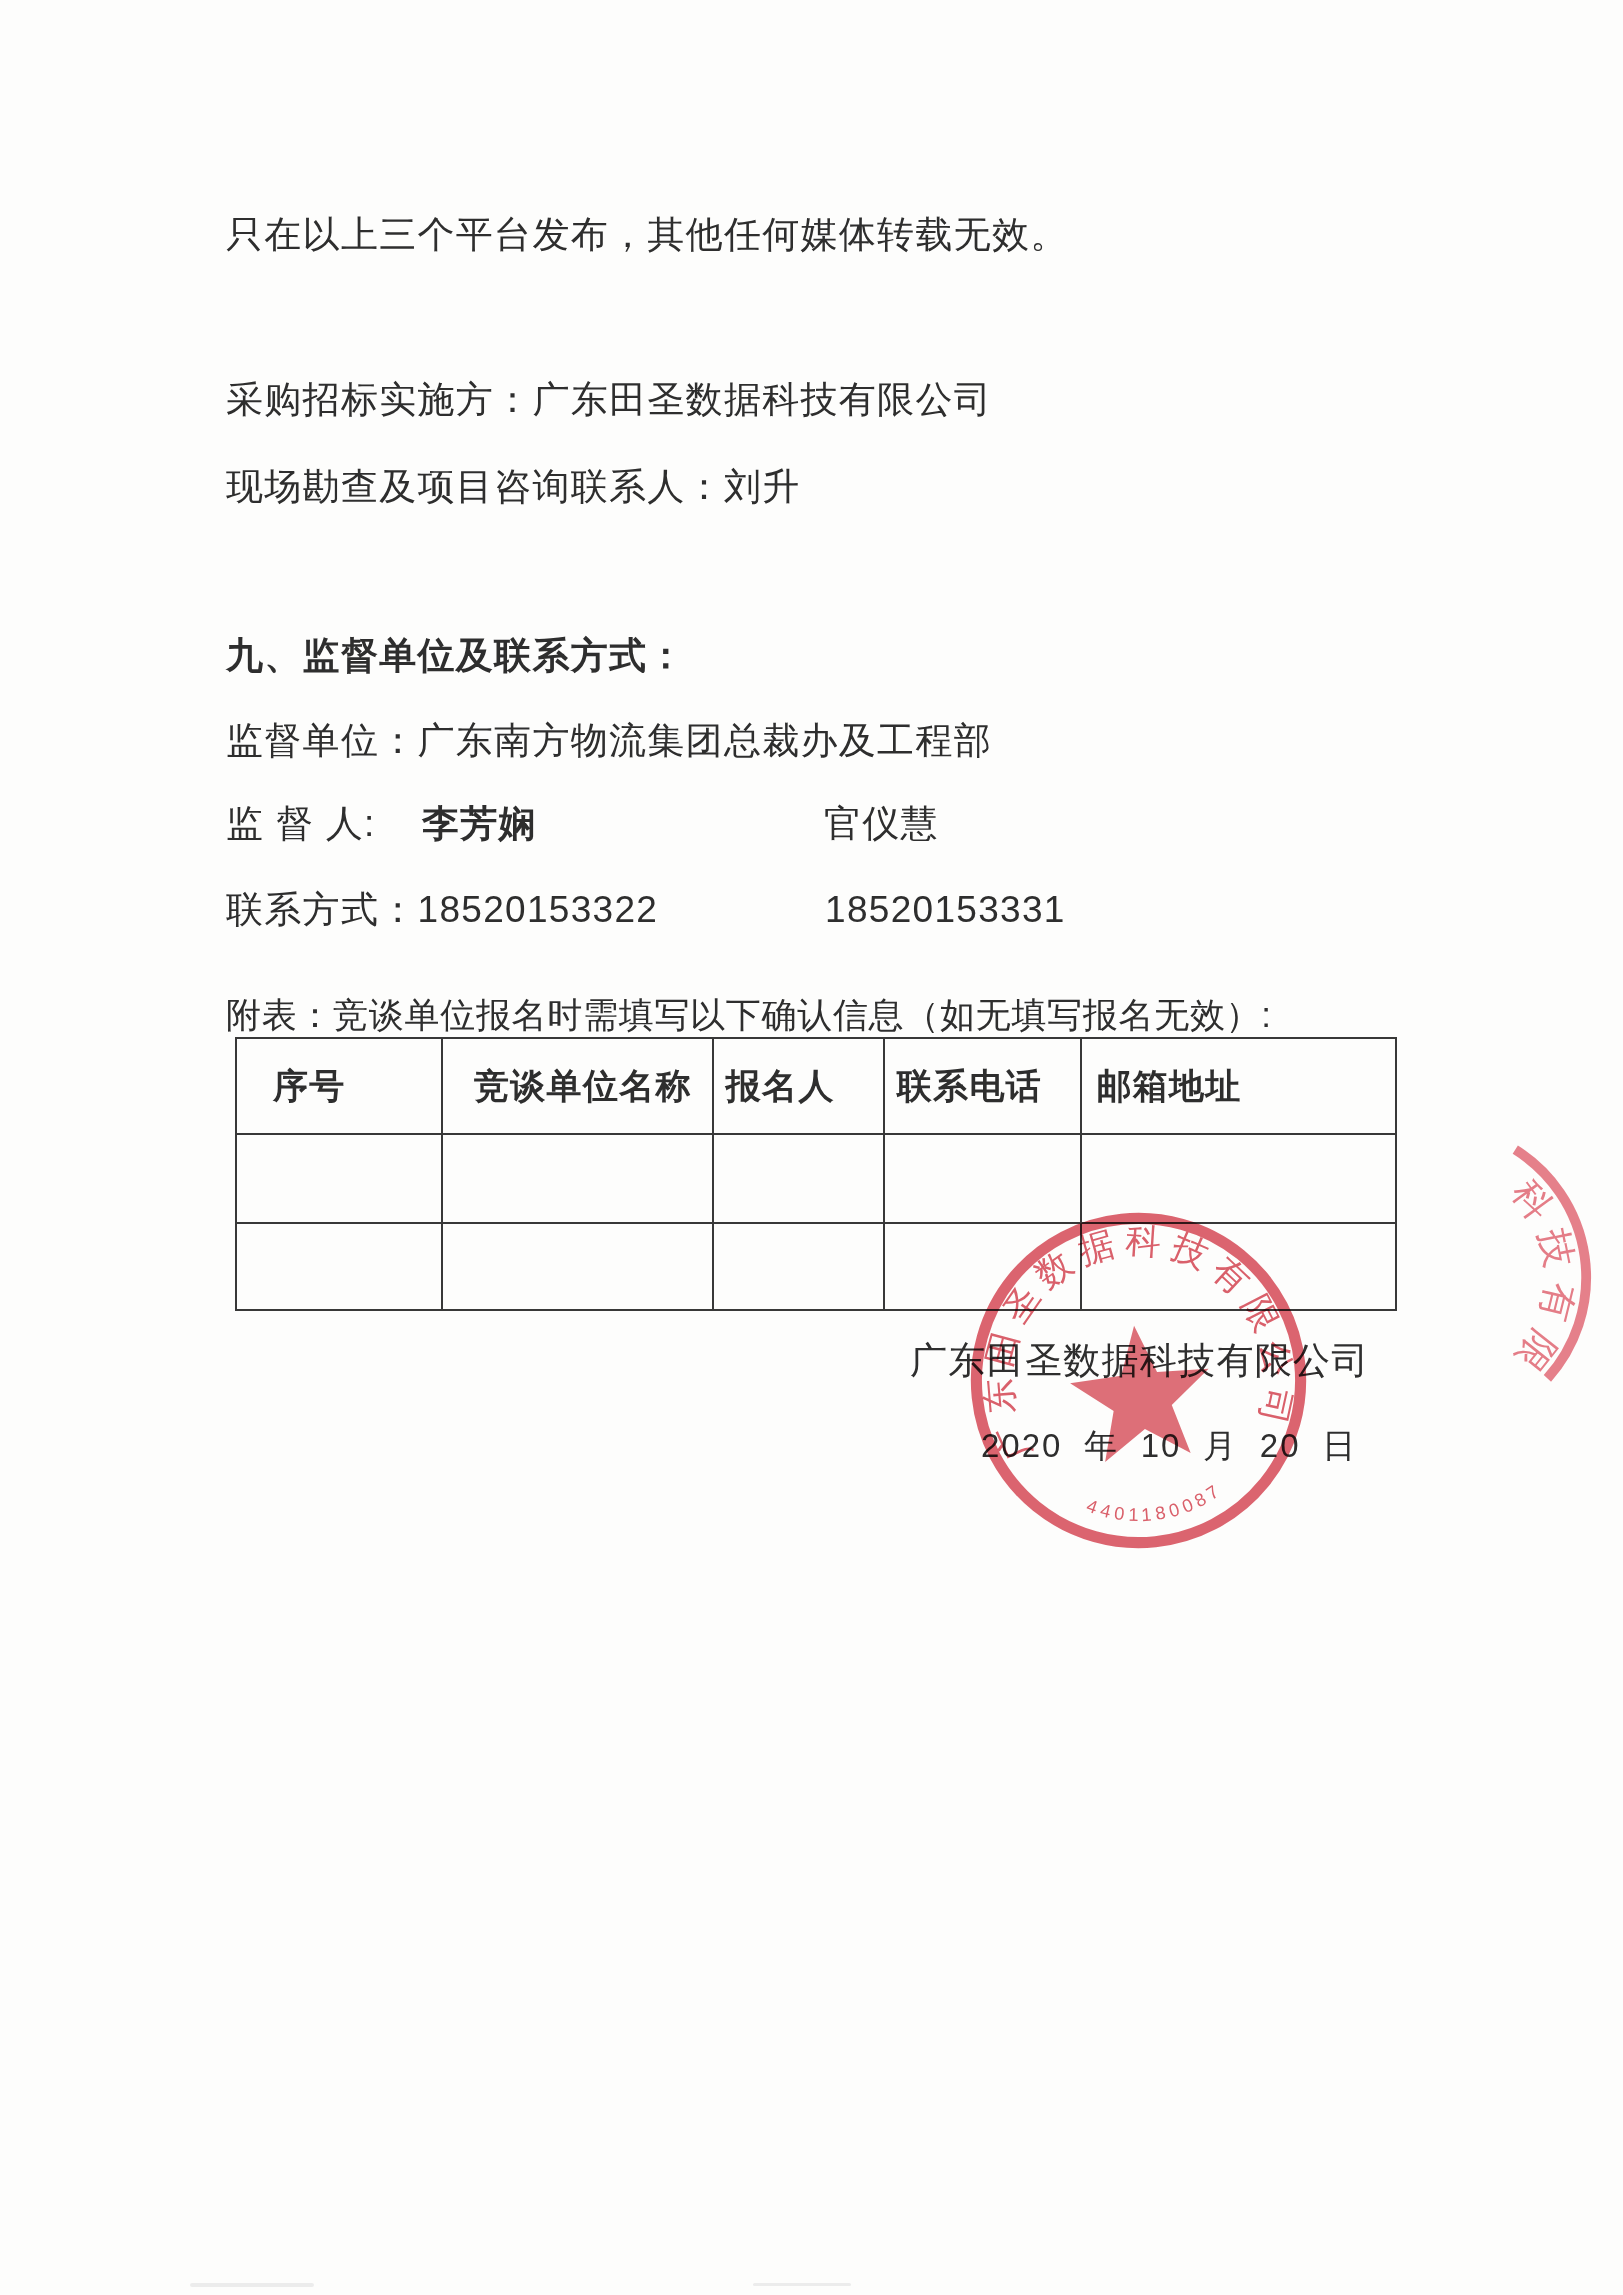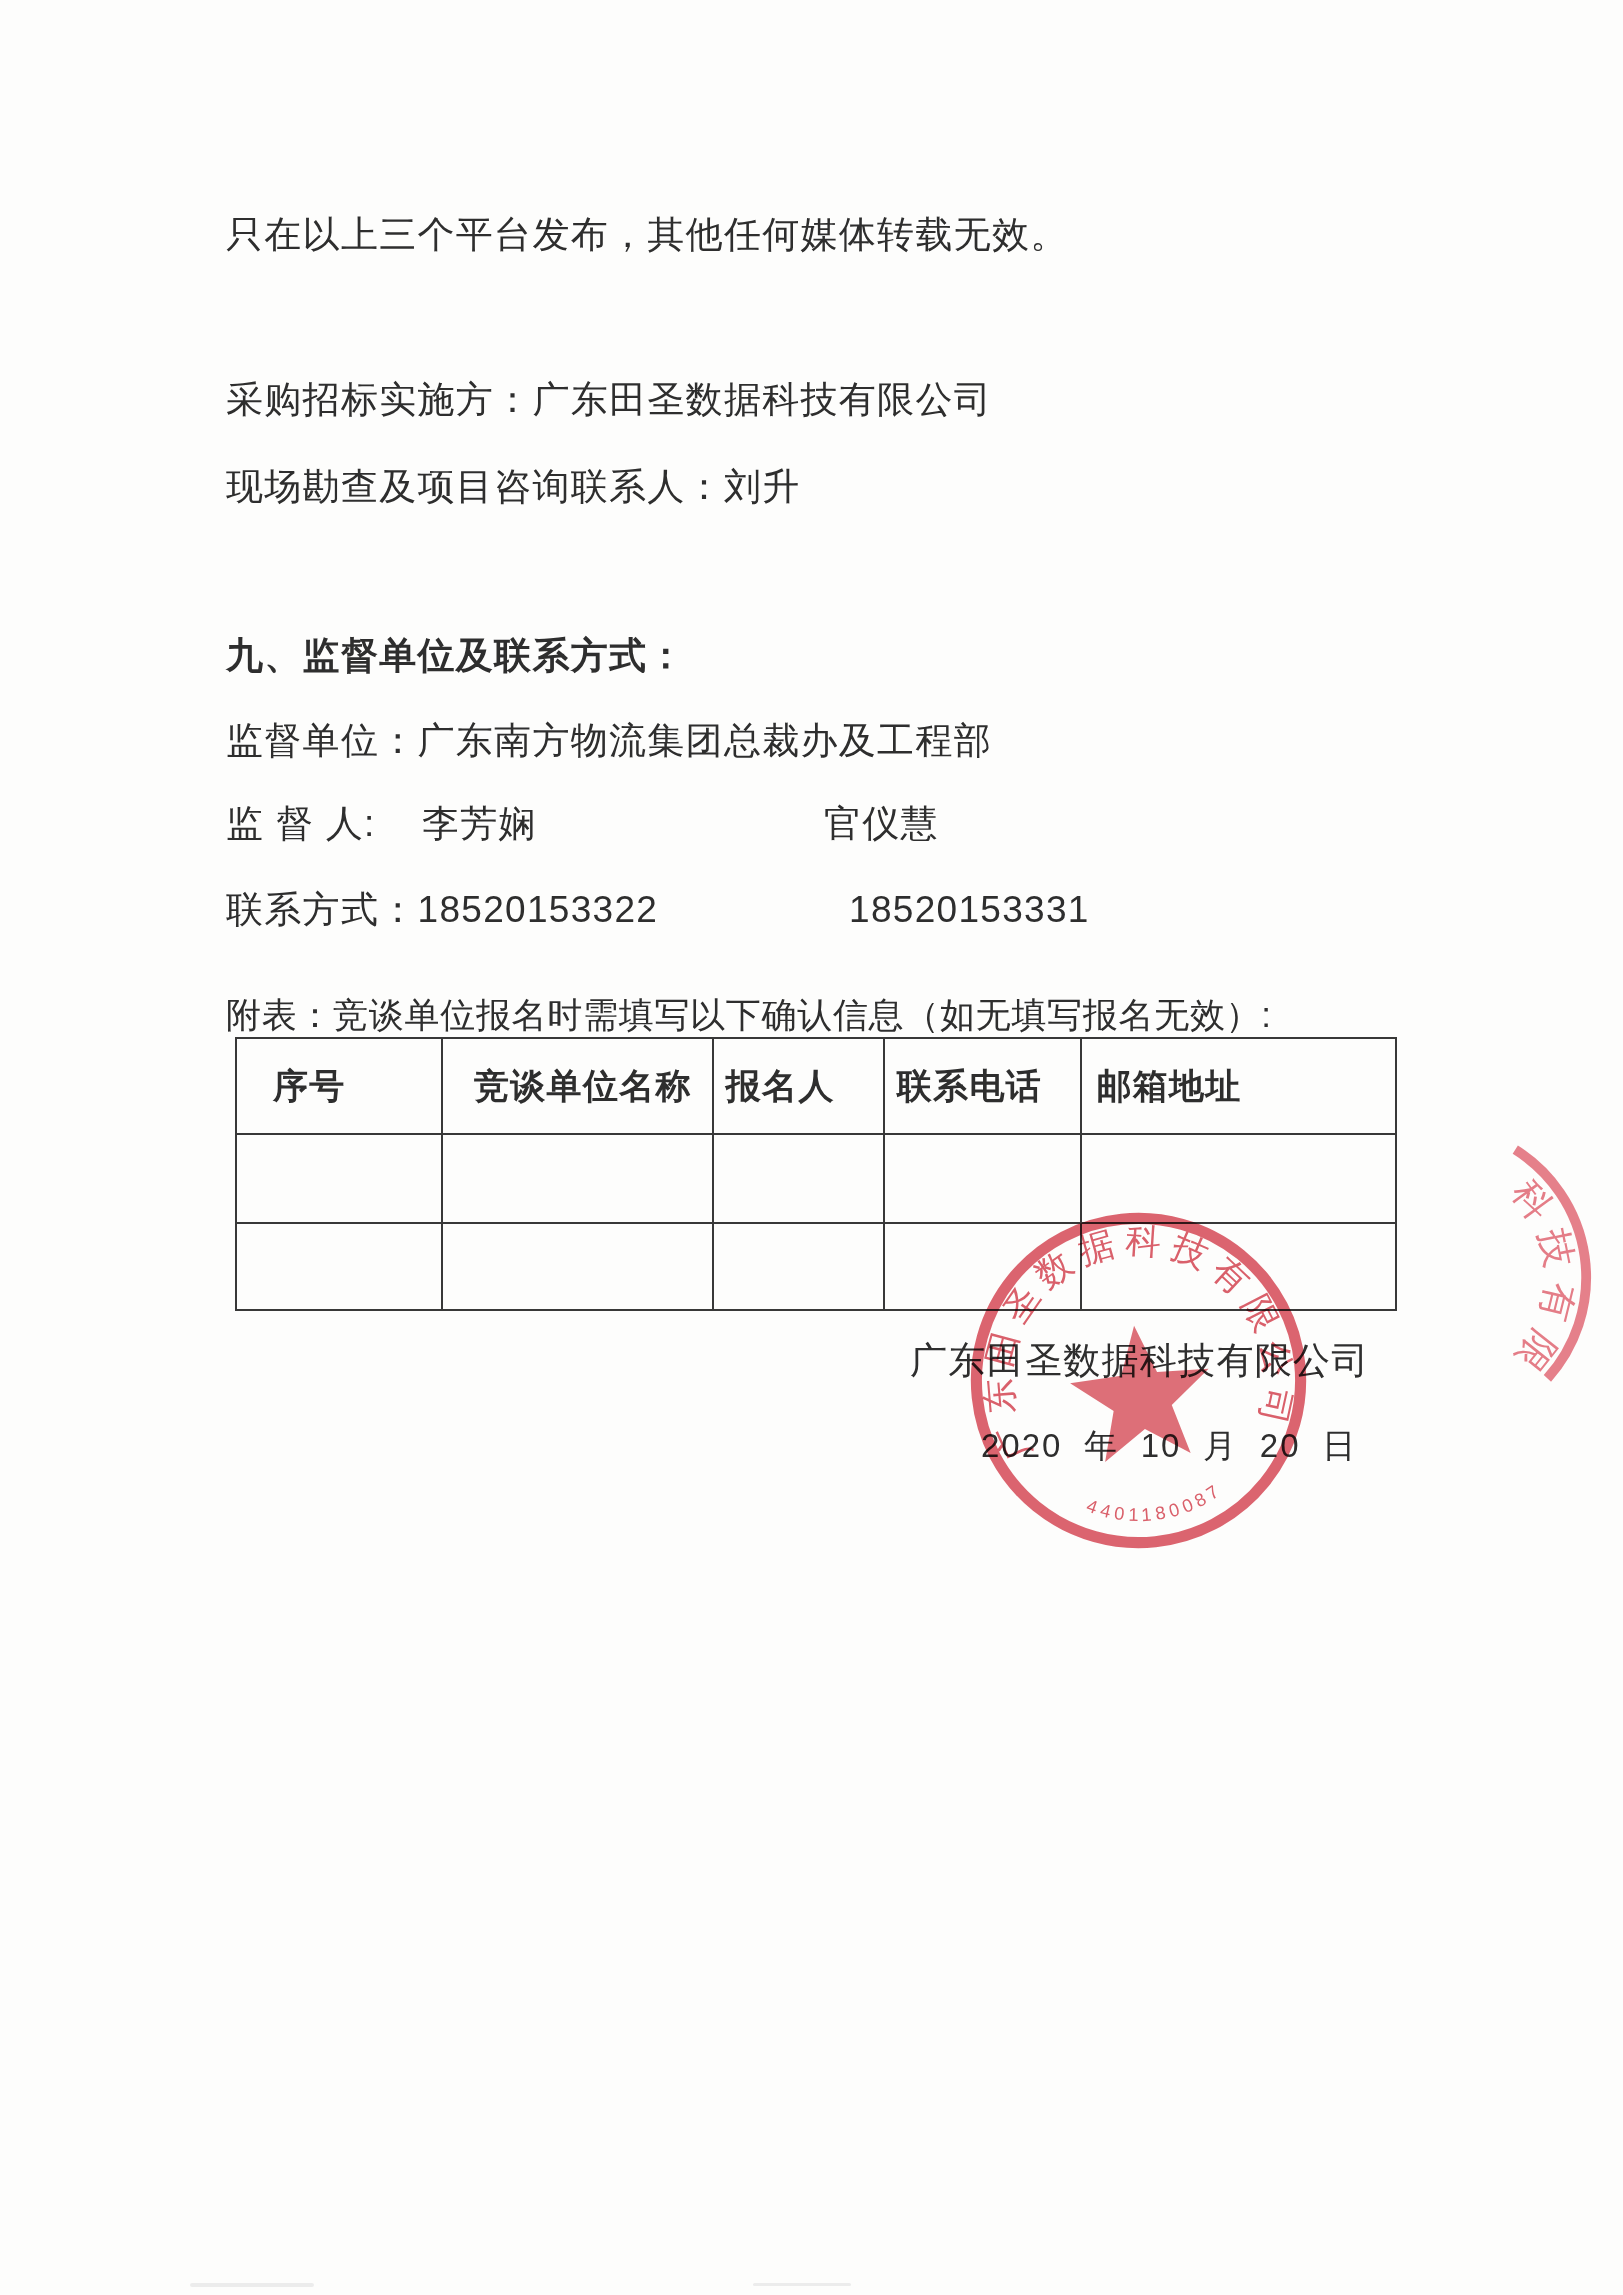--- a/index.html
+++ b/index.html
@@ -64,27 +64,27 @@
 
   <div class="line" style="left:226px;top:465px;">现场勘查及项目咨询联系人：刘升</div>
 
 
   <div class="line bold" style="left:226px;top:634px;font-size:37px;">九、监督单位及联系方式：</div>
 
   <div class="line" style="left:226px;top:719px;">监督单位：广东南方物流集团总裁办及工程部</div>
 
   <div class="line" style="left:226px;top:802px;">
     <span class="pos-abs" style="left:0;">监 督 人:</span>
-    <span class="pos-abs" style="left:196px;">李芳娴</span>
+    <span class="pos-abs" style="left:196px;font-weight:bold;">李芳娴</span>
     <span class="pos-abs" style="left:598px;">官仪慧</span>
   </div>
 
   <div class="line" style="left:226px;top:888px;">
     <span class="pos-abs" style="left:0;">联系方式：18520153322</span>
-    <span class="pos-abs" style="left:623px;">18520153331</span>
+    <span class="pos-abs" style="left:599px;">18520153331</span>
   </div>
 
   <div class="line" style="left:226px;top:974px;font-size:35px;letter-spacing:0.7px;margin-top:20px;">附表：竞谈单位报名时需填写以下确认信息（如无填写报名无效）:</div>
 
   <table class="reg">
     <colgroup>
       <col style="width:206px">
         <col style="width:271px">
         <col style="width:171px">
       <col style="width:197px">

